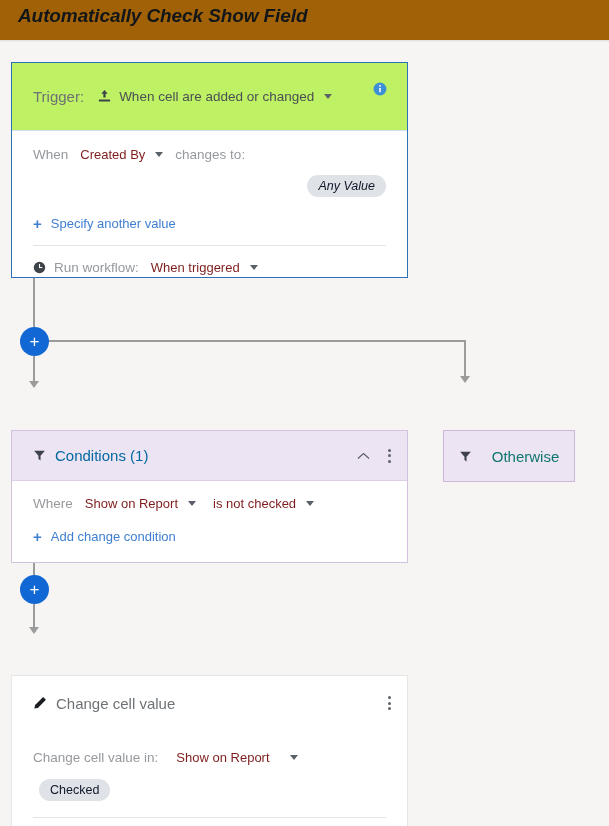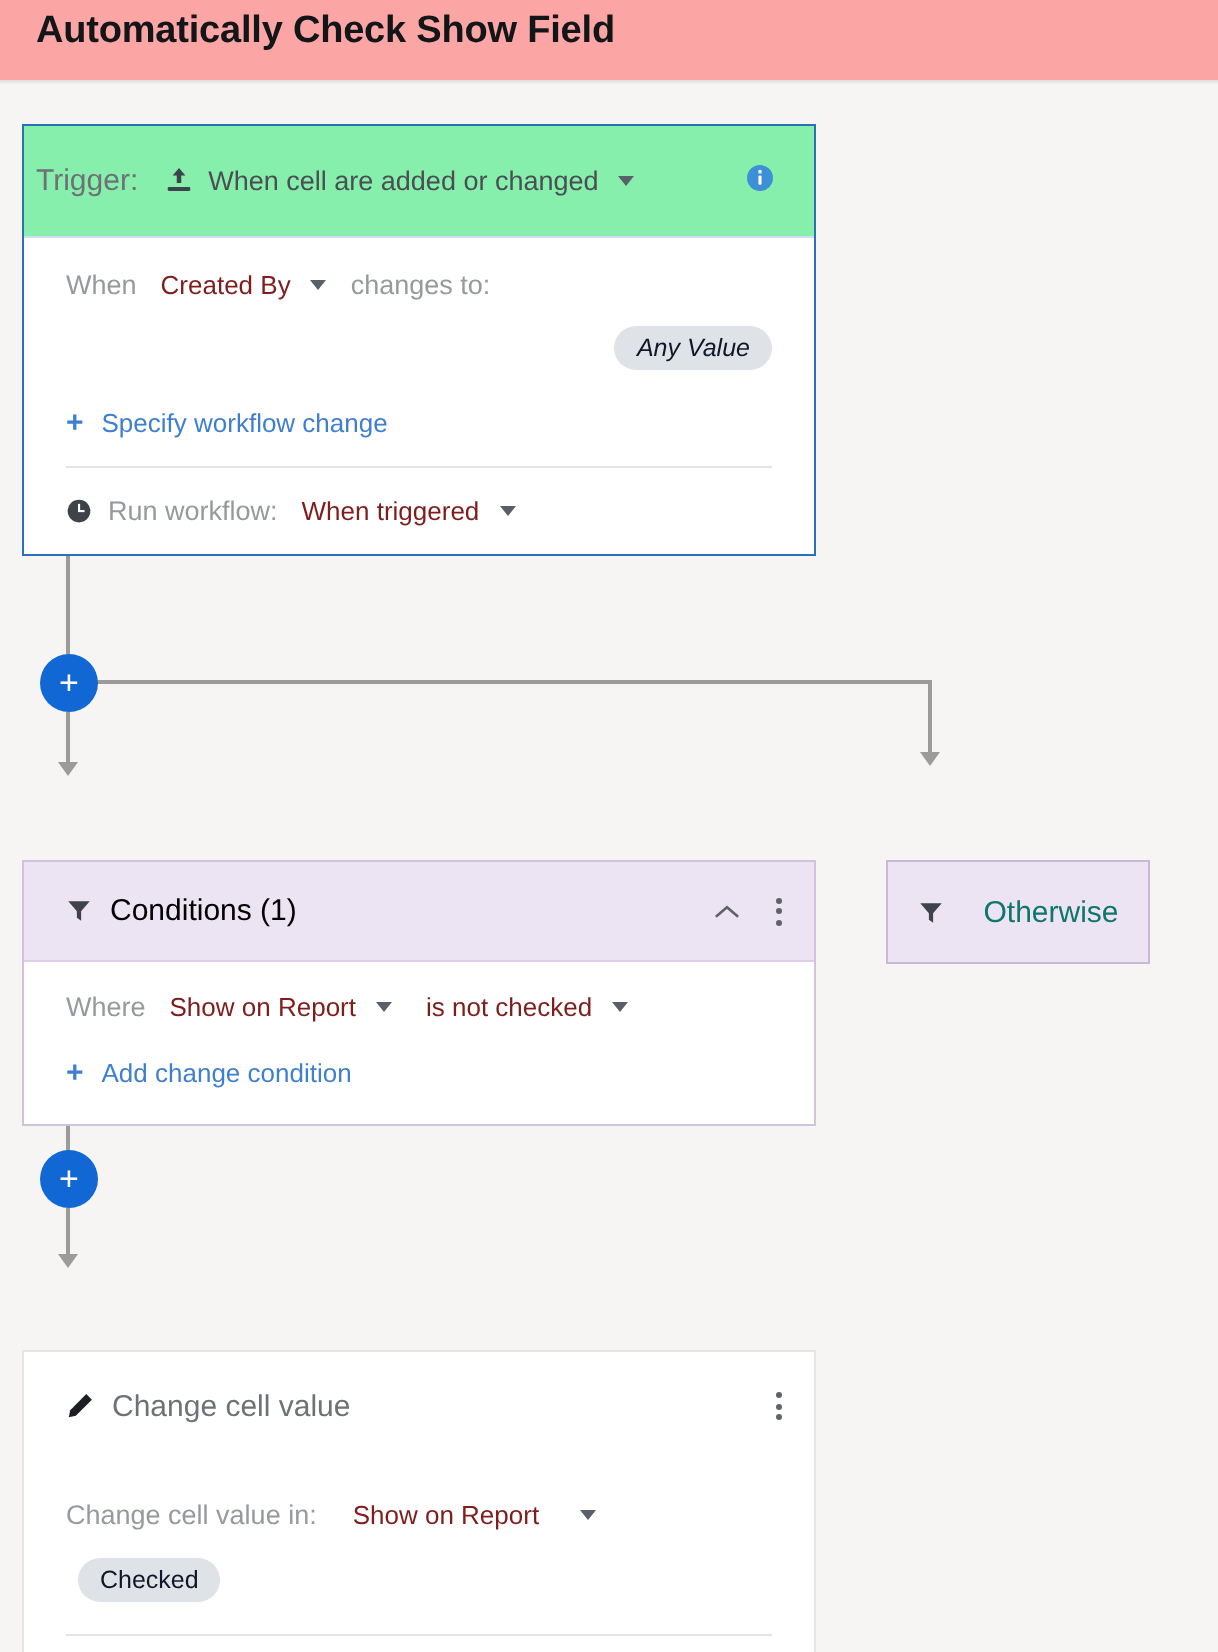--- a/index.html
+++ b/index.html
@@ -8,22 +8,23 @@
     width: 609px; height: 826px;
     font-family: "Liberation Sans", sans-serif;
     background: #ffffff;
     overflow: hidden;
   }
   #app { position: relative; width: 609px; height: 826px; background:#ffffff; }
 
   
   .page-header {
     position: absolute; left: 0; top: 0; width: 609px; height: 41px;
-    background: #fca5a5;
+    background: #a16207;
     border-bottom: 1px solid #e4e2e0;
+    font-style: italic;
   }
   .page-title {
     position: absolute; left: 18px; top: 5px;
     font-size: 19px; font-weight: bold; color: #121619;
     letter-spacing: -0.1px;
   }
 
   
   .canvas {
     position: absolute; left: 0; top: 41px; width: 609px; height: 785px;
@@ -34,22 +35,22 @@
   
   .card { position: absolute; background: #ffffff; }
 
   
   .trigger-card {
     left: 11px; top: 20px; width: 397px; height: 216px;
     border: 1px solid #2a72b5;
     background: #ffffff;
   }
   .trigger-head {
-    height: 56px; background: #86efac;
-    display: flex; align-items: center; padding-left: 6px;
+    height: 68px; background: #bef264;
+    display: flex; align-items: center; padding-left: 21px;
     border-bottom: 1px solid #cfdff0;
   }
   .trigger-label { font-size: 15px; color: #6e7276; margin-right: 13px; }
   .trigger-icon { width: 15px; height: 15px; margin-right: 7px; display:block; }
   .trigger-value { font-size: 13.5px; color: #4a4f54; }
   .caret {
     display: inline-block; width: 0; height: 0; vertical-align: middle;
     border-left: 4px solid transparent; border-right: 4px solid transparent;
     border-top: 5px solid #5a6067; margin-left: 10px;
   }
@@ -94,21 +95,21 @@
 
   
   .cond-card {
     left: 11px; top: 388px; width: 397px; height: 133px;
     border: 1px solid #d3c2de; background:#ffffff;
   }
   .cond-head {
     height: 50px; background: #ece3f3; display:flex; align-items:center;
     padding: 0 14px 0 21px; border-bottom: 1px solid #ddcfe7;
   }
-  .cond-title { font-size: 15px; color: #000000; margin-left: 9px; }
+  .cond-title { font-size: 15px; color: #0369a1; margin-left: 9px; }
   .head-actions { margin-left:auto; display:flex; align-items:center; gap:16px; }
   .chev {
     width: 13px; height: 8px; cursor:pointer;
   }
   .kebab { display:flex; flex-direction:column; gap:2.5px; cursor:pointer; padding: 2px; }
   .kebab i { width:3px; height:3px; border-radius:50%; background:#5e6368; display:block; }
   .cond-body { padding: 15px 21px 0 21px; }
 
   
   .otherwise {
@@ -165,21 +166,21 @@
           <span class="caret"></span>
           <span class="muted" style="margin-left:12px;">changes to:</span>
         </div>
 
         <div style="margin:13px 0 0 10px;">
           <span class="chip italic">Any Value</span>
         </div>
 
         <div class="addlink" style="margin-top:19px;">
           <span class="plus-sm">+</span>
-          <span>Specify workflow change</span>
+          <span>Specify another value</span>
         </div>
 
         <div class="divider" style="margin-top:14px;"></div>
 
         <div class="row" style="margin-top:14px;">
           <svg class="clock" viewBox="0 0 16 16">
             <circle cx="8" cy="8" r="7" fill="#3e434a"></circle>
             <rect x="7.4" y="3.6" width="1.3" height="5" fill="#ffffff"></rect>
             <rect x="7.4" y="7.4" width="4" height="1.3" fill="#ffffff"></rect>
           </svg>

